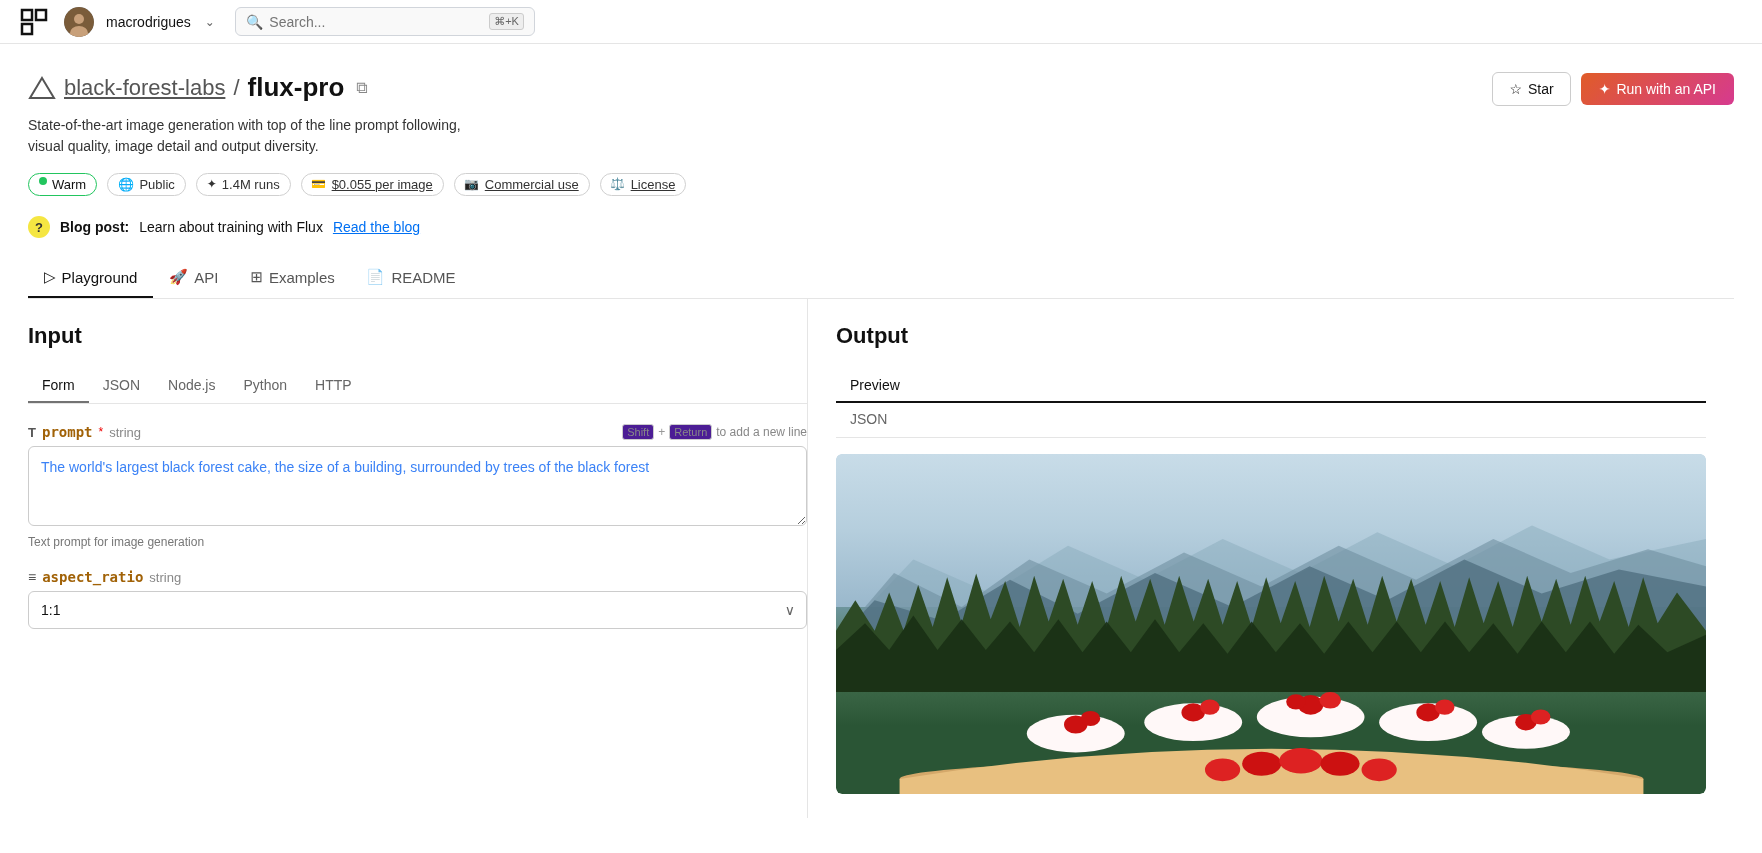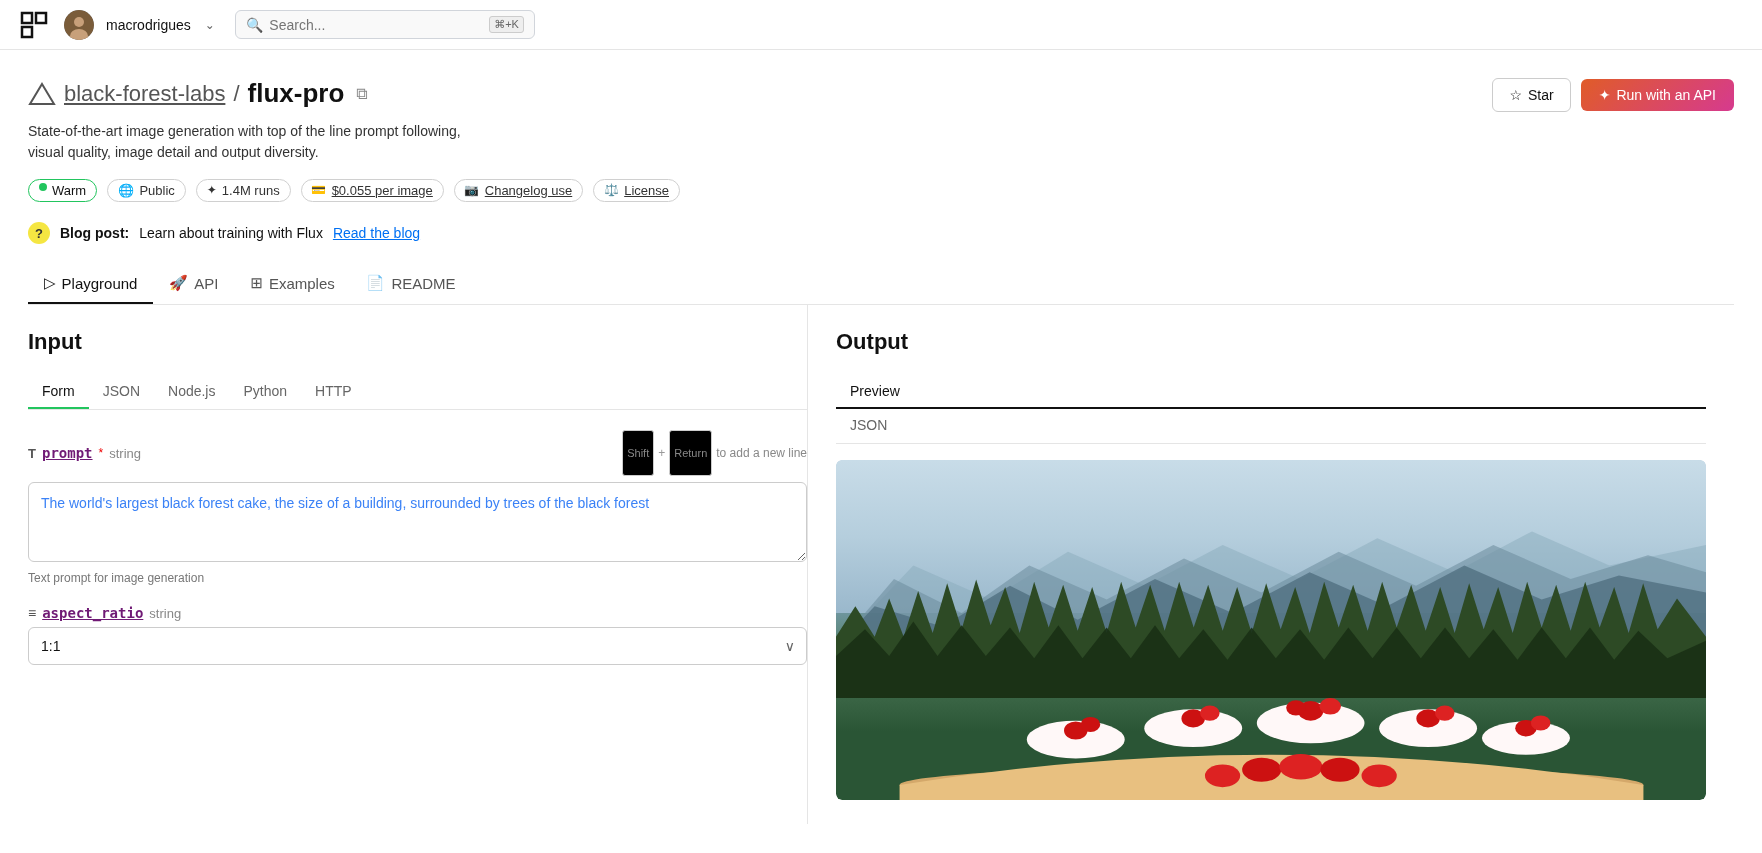--- a/index.html
+++ b/index.html
@@ -1,20 +1,20 @@
 <!DOCTYPE html>
 <html><head>
   <meta charset="utf-8">
   <style>
     * { box-sizing: border-box; margin: 0; padding: 0; }
     body { font-family: -apple-system, BlinkMacSystemFont, 'Segoe UI', sans-serif; font-size: 14px; color: #111; background: #fff; }
 
     
     .header {
-      display: flex; align-items: center; padding: 0 20px; height: 50px;
+      display: flex; align-items: center; padding: 0 20px; height: 44px;
       border-bottom: 1px solid #e5e5e5; gap: 12px;
     }
     .logo-icon {
       display: flex; align-items: center; justify-content: center;
       font-size: 20px; font-weight: 900; color: #111; margin-right: 4px;
     }
     .logo-icon svg { width: 28px; height: 28px; }
     .user-avatar {
       width: 30px; height: 30px; border-radius: 50%; background: #888;
       overflow: hidden; display: flex; align-items: center; justify-content: center;
@@ -90,39 +90,39 @@
 
     
     .input-panel { flex: 0 0 780px; padding: 24px 0 24px; border-right: 1px solid #e5e5e5; }
     .panel-title { font-size: 22px; font-weight: 600; margin-bottom: 20px; }
 
     .sub-tabs { display: flex; gap: 0; border-bottom: 1px solid #e5e5e5; margin-bottom: 20px; }
     .sub-tab {
       padding: 8px 14px; font-size: 14px; color: #666; cursor: pointer;
       border-bottom: 2px solid transparent;
     }
-    .sub-tab.active { color: #111; border-bottom: 2px solid #22c55e; font-weight: 500; }
+    .sub-tab.active { color: #111; border-bottom: 2px solid #737373; font-weight: 500; }
 
     
     .field { margin-bottom: 20px; }
     .field-label {
       display: flex; align-items: center; gap: 6px; margin-bottom: 6px;
       font-size: 13px; color: #666;
     }
     .field-label .field-name {
-      font-family: monospace; font-size: 14px; font-weight: 600; color: #701a75; text-decoration: underline;
+      font-family: monospace; font-size: 14px; font-weight: 600; color: #a16207;
     }
     .field-label .required { color: #e00; font-size: 12px; }
     .field-label .type { color: #888; font-size: 13px; }
     .field-hint {
       display: flex; align-items: center; gap: 4px; margin-left: auto; color: #888; font-size: 12px;
     }
     .hint-kbd {
-      background: #000000; border: 1px solid #ccc; border-radius: 3px;
-      padding: 16px 4px; font-size: 11px;
+      background: #4c1d95; border: 1px solid #ccc; border-radius: 3px;
+      padding: 1px 4px; font-size: 11px;
     }
     .hint-plus { color: #999; }
 
     .field textarea {
       width: 100%; border: 1px solid #ccc; border-radius: 6px;
       padding: 10px 12px; font-size: 14px; font-family: inherit;
       resize: vertical; min-height: 80px; outline: none; color: #3b82f6;
       line-height: 1.5;
     }
     .field-desc { font-size: 12px; color: #777; margin-top: 6px; }
@@ -254,21 +254,21 @@
         <div class="badge">
           <span style="font-size:12px;">✦</span>
           <span>1.4M runs</span>
         </div>
         <div class="badge">
           <span style="font-size:12px;">💳</span>
           <a style="text-decoration:underline; color:#333;">$0.055 per image</a>
         </div>
         <div class="badge">
           <span style="font-size:12px;">📷</span>
-          <a style="text-decoration:underline; color:#333;">Changelog use</a>
+          <a style="text-decoration:underline; color:#333;">Commercial use</a>
         </div>
         <div class="badge">
           <span style="font-size:12px;">⚖️</span>
           <a style="text-decoration:underline; color:#333;">License</a>
         </div>
       </div>
 
       <div class="blog-notice">
         <div class="blog-question">?</div>
         <span><b>Blog post:</b></span>

